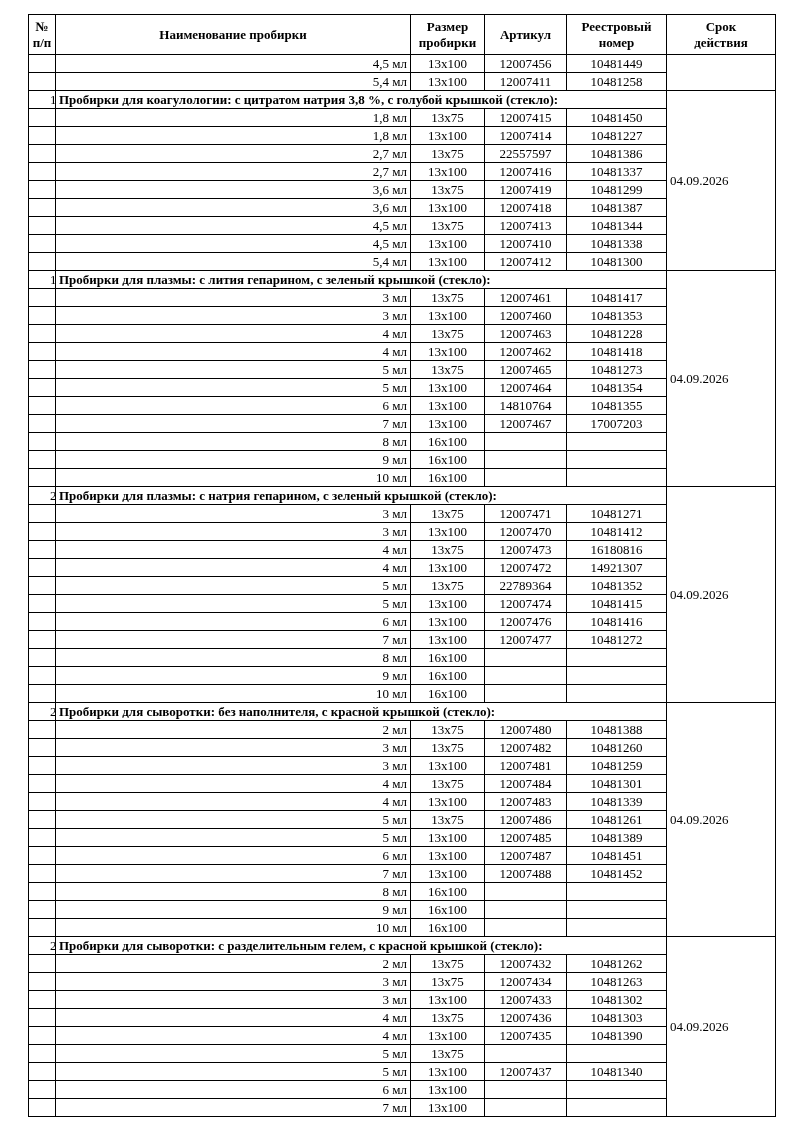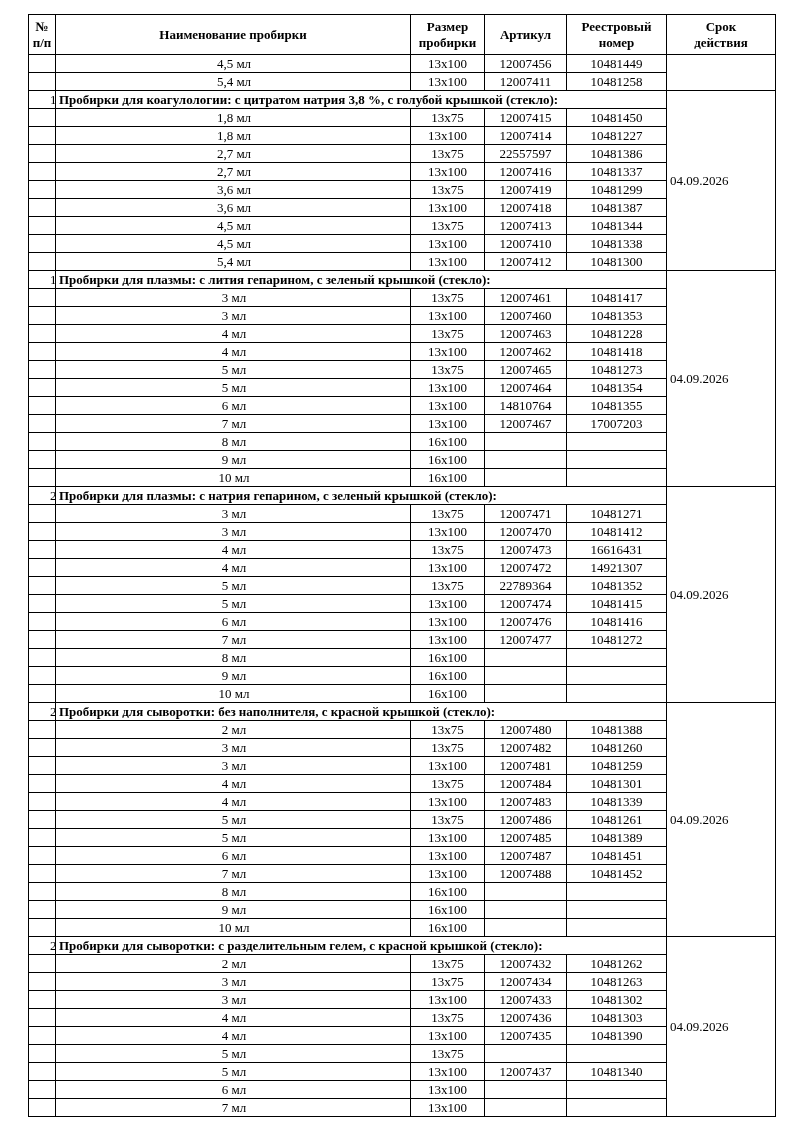--- a/index.html
+++ b/index.html
@@ -35,21 +35,21 @@
     padding: 1px 2px;
     line-height: 16px;
   }
   tbody td {
     height: 18px;
     line-height: 16px;
     vertical-align: middle;
   }
   .c-rownum  { }
   .c-secnum  { text-align: left;  padding-left: 21px; }
-  .c-name    { text-align: center;  padding-left: 5px; margin-left: 20px; }
+  .c-name    { text-align: right;  padding-left: 5px; margin-left: 20px; }
   .c-size, .c-art, .c-reg { text-align: center; }
   .c-title   { text-align: left; font-weight: bold; }
   .c-valid   { vertical-align: middle; }
 </style>
 </head>
 <body>
 
 <div class="page">
   <table>
     <colgroup>
@@ -269,21 +269,21 @@
           <td class="c-name">3 мл</td>
           <td class="c-size">13x100</td>
           <td class="c-art">12007470</td>
           <td class="c-reg">10481412</td>
         </tr>
         <tr>
           <td class="c-rownum"></td>
           <td class="c-name">4 мл</td>
           <td class="c-size">13x75</td>
           <td class="c-art">12007473</td>
-          <td class="c-reg">16616431</td>
+          <td class="c-reg">16180816</td>
         </tr>
         <tr>
           <td class="c-rownum"></td>
           <td class="c-name">4 мл</td>
           <td class="c-size">13x100</td>
           <td class="c-art">12007472</td>
           <td class="c-reg">14921307</td>
         </tr>
         <tr>
           <td class="c-rownum"></td>

